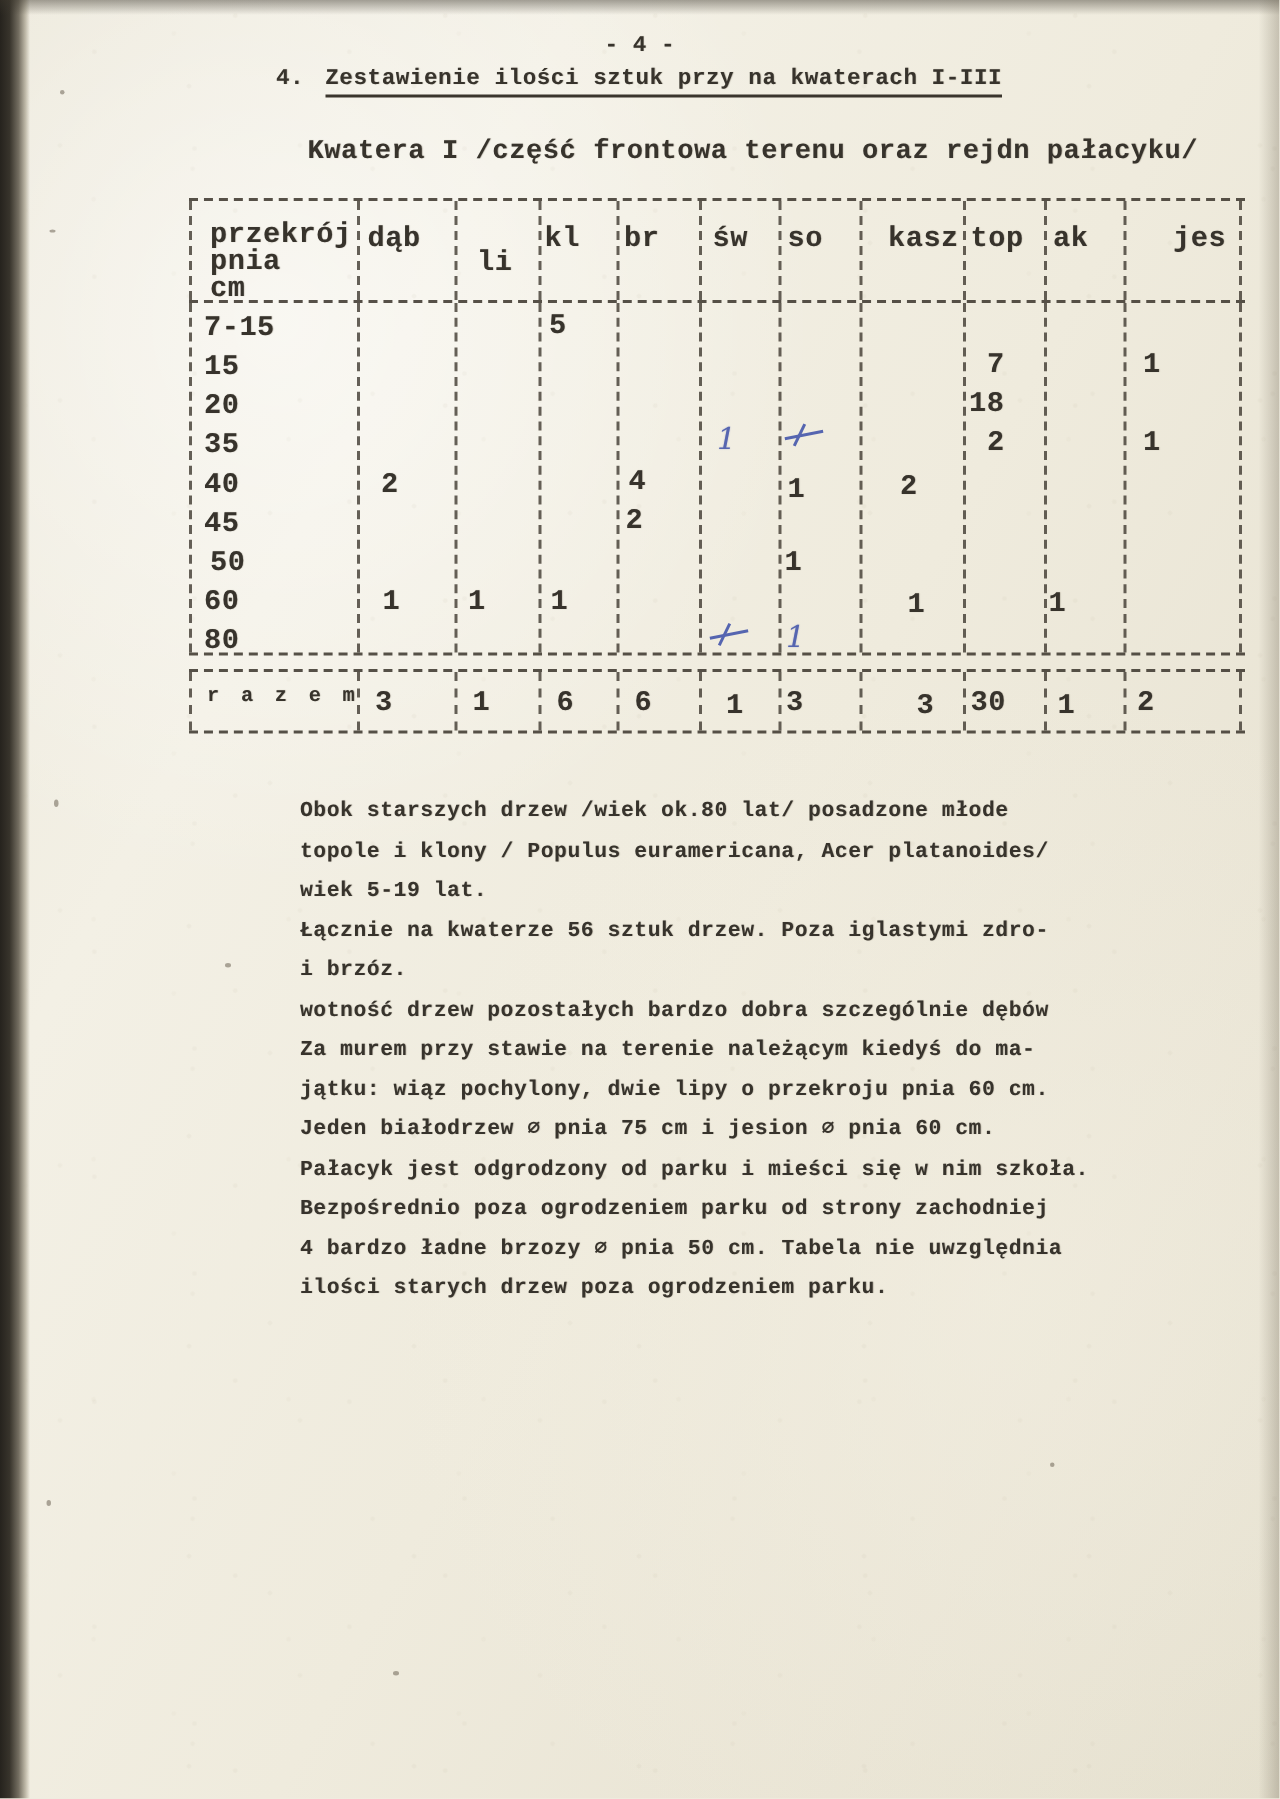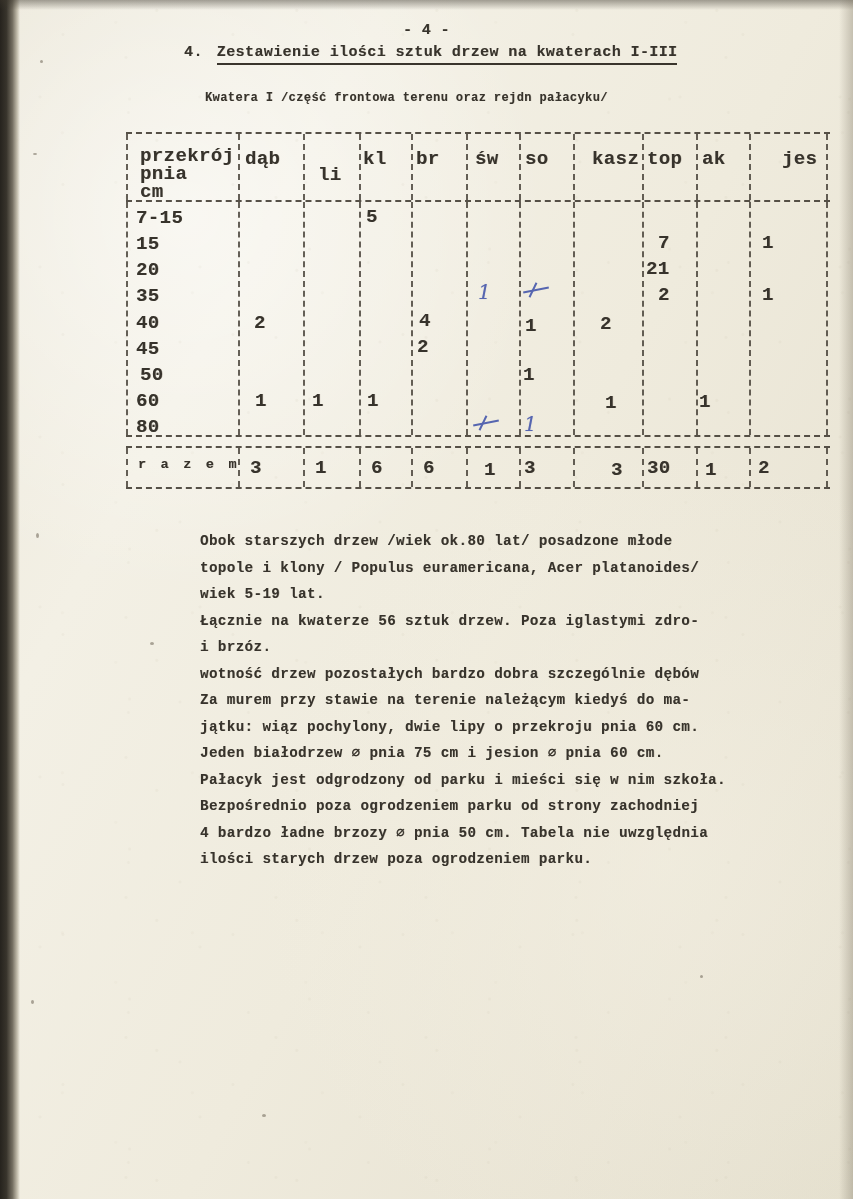--- a/index.html
+++ b/index.html
@@ -61,21 +61,21 @@
     font-size:15px;
   }
   #sectitle{
     position:absolute;left:184px;top:44px;font-size:15px;white-space:nowrap;
   }
   #sectitle .num{margin-right:14px;}
   #sectitle .ul{
     border-bottom:2px solid #3a352d;padding-bottom:2px;
   }
   #subtitle{
-    position:absolute;left:205px;top:91px;font-size:12px;white-space:nowrap;
+    position:absolute;left:205px;top:91px;font-size:18px;white-space:nowrap;
   }
   
   #table{
     position:absolute;left:126px;top:132px;width:704px;height:358px;
   }
   .hline{
     position:absolute;height:0;border-top:2.5px dashed #403a31;opacity:.88;
   }
   .vline{
     position:absolute;width:0;border-left:2.5px dashed #403a31;opacity:.8;
@@ -122,21 +122,21 @@
 <div class="speck" style="left:31px;top:1000px;width:3px;height:4px;"></div>
 <div class="speck" style="left:150px;top:642px;width:4px;height:3px;"></div>
 <div class="speck" style="left:262px;top:1114px;width:4px;height:3px;"></div>
 <div class="speck" style="left:700px;top:975px;width:3px;height:3px;"></div>
 
 <div id="content">
 
   <div id="pageno" class="typed">- 4 -</div>
 
   <div id="sectitle" class="typed">
-    <span class="num">4.</span><span class="ul">Zestawienie ilości sztuk drzew na kwaterach I-III</span>
+    <span class="num">4.</span><span class="ul">Zestawienie ilości sztuk przy na kwaterach I-III</span>
   </div>
 
   <div id="subtitle" class="typed">Kwatera I /część frontowa terenu oraz rejdn pałacyku/</div>
 
   <div id="table">
 
     <div class="hline" style="left:0;top:0;width:704px;"></div>
     <div class="hline" style="left:0;top:68px;width:704px;"></div>
     <div class="hline" style="left:0;top:303px;width:704px;"></div>
     <div class="hline" style="left:0;top:314px;width:704px;"></div>
@@ -204,21 +204,21 @@
     <div class="rowlabel typed" style="left:10px;top:206px;">45</div>
     <div class="rowlabel typed" style="left:14px;top:232px;">50</div>
     <div class="rowlabel typed" style="left:10px;top:258px;">60</div>
     <div class="rowlabel typed" style="left:10px;top:284px;">80</div>
 
     <div class="cell typed" style="left:240px;top:74px;">5</div>
 
     <div class="cell typed" style="left:532px;top:100px;">7</div>
     <div class="cell typed" style="left:636px;top:100px;">1</div>
 
-    <div class="cell typed" style="left:520px;top:126px;">21</div>
+    <div class="cell typed" style="left:520px;top:126px;">18</div>
 
     <div class="cell typed" style="left:532px;top:152px;">2</div>
     <div class="cell typed" style="left:636px;top:152px;">1</div>
 
     <div class="cell typed" style="left:128px;top:180px;">2</div>
     <div class="cell typed" style="left:293px;top:178px;">4</div>
     <div class="cell typed" style="left:399px;top:183px;">1</div>
     <div class="cell typed" style="left:474px;top:181px;">2</div>
 
     <div class="cell typed" style="left:291px;top:204px;">2</div>

